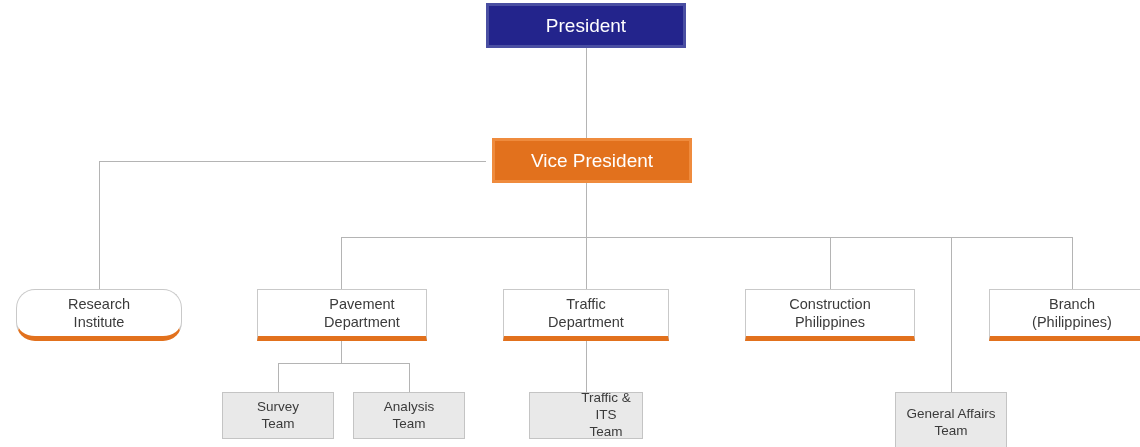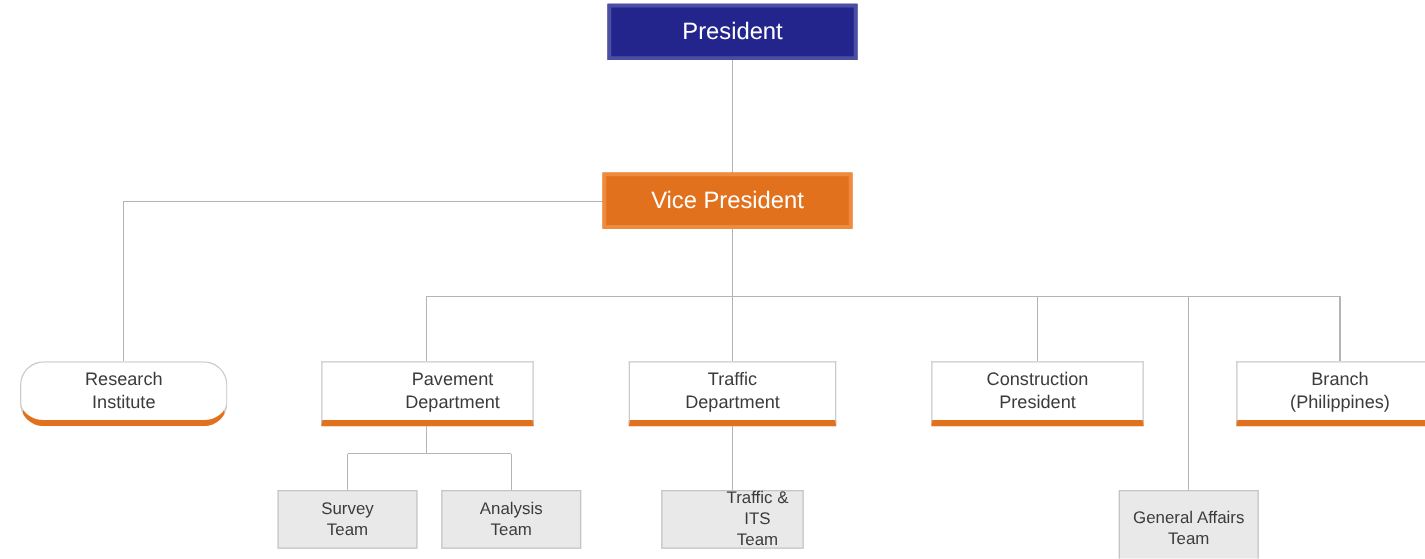--- a/index.html
+++ b/index.html
@@ -94,42 +94,42 @@
         <line x1="262" y1="363" x2="262" y2="392"></line>
         <line x1="393" y1="363" x2="393" y2="392"></line>
         <line x1="570" y1="341" x2="570" y2="392"></line>
       </g>
   </svg>
 
   <div class="node node--exec-top" style="left: 470px; top: 3px; width: 200px; height: 45px;">
     <span class="label">President</span>
   </div>
 
-  <div class="node node--exec-second" style="left: 466px; top: 138px; width: 200px; height: 45px;">
+  <div class="node node--exec-second" style="left: 476px; top: 138px; width: 200px; height: 45px;">
     <span class="label">Vice President</span>
   </div>
 
   <div class="node node--dept" style="left: 0px; top: 289px; width: 166px; height: 52px; border-radius: 19px;">
     <span class="label">Research
 Institute</span>
   </div>
 
   <div class="node node--dept" style="left: 241px; top: 289px; width: 170px; height: 52px; padding-left: 40px;">
     <span class="label">Pavement
 Department</span>
   </div>
 
   <div class="node node--dept" style="left: 487px; top: 289px; width: 166px; height: 52px;">
     <span class="label">Traffic
 Department</span>
   </div>
 
   <div class="node node--dept" style="left: 729px; top: 289px; width: 170px; height: 52px;">
     <span class="label">Construction
-President</span>
+Philippines</span>
   </div>
 
   <div class="node node--dept" style="left: 973px; top: 289px; width: 166px; height: 52px;">
     <span class="label">Branch
 (Philippines)</span>
   </div>
 
   <div class="node node--team" style="left: 206px; top: 392px; width: 112px; height: 47px;">
     <span class="label">Survey
 Team</span>

